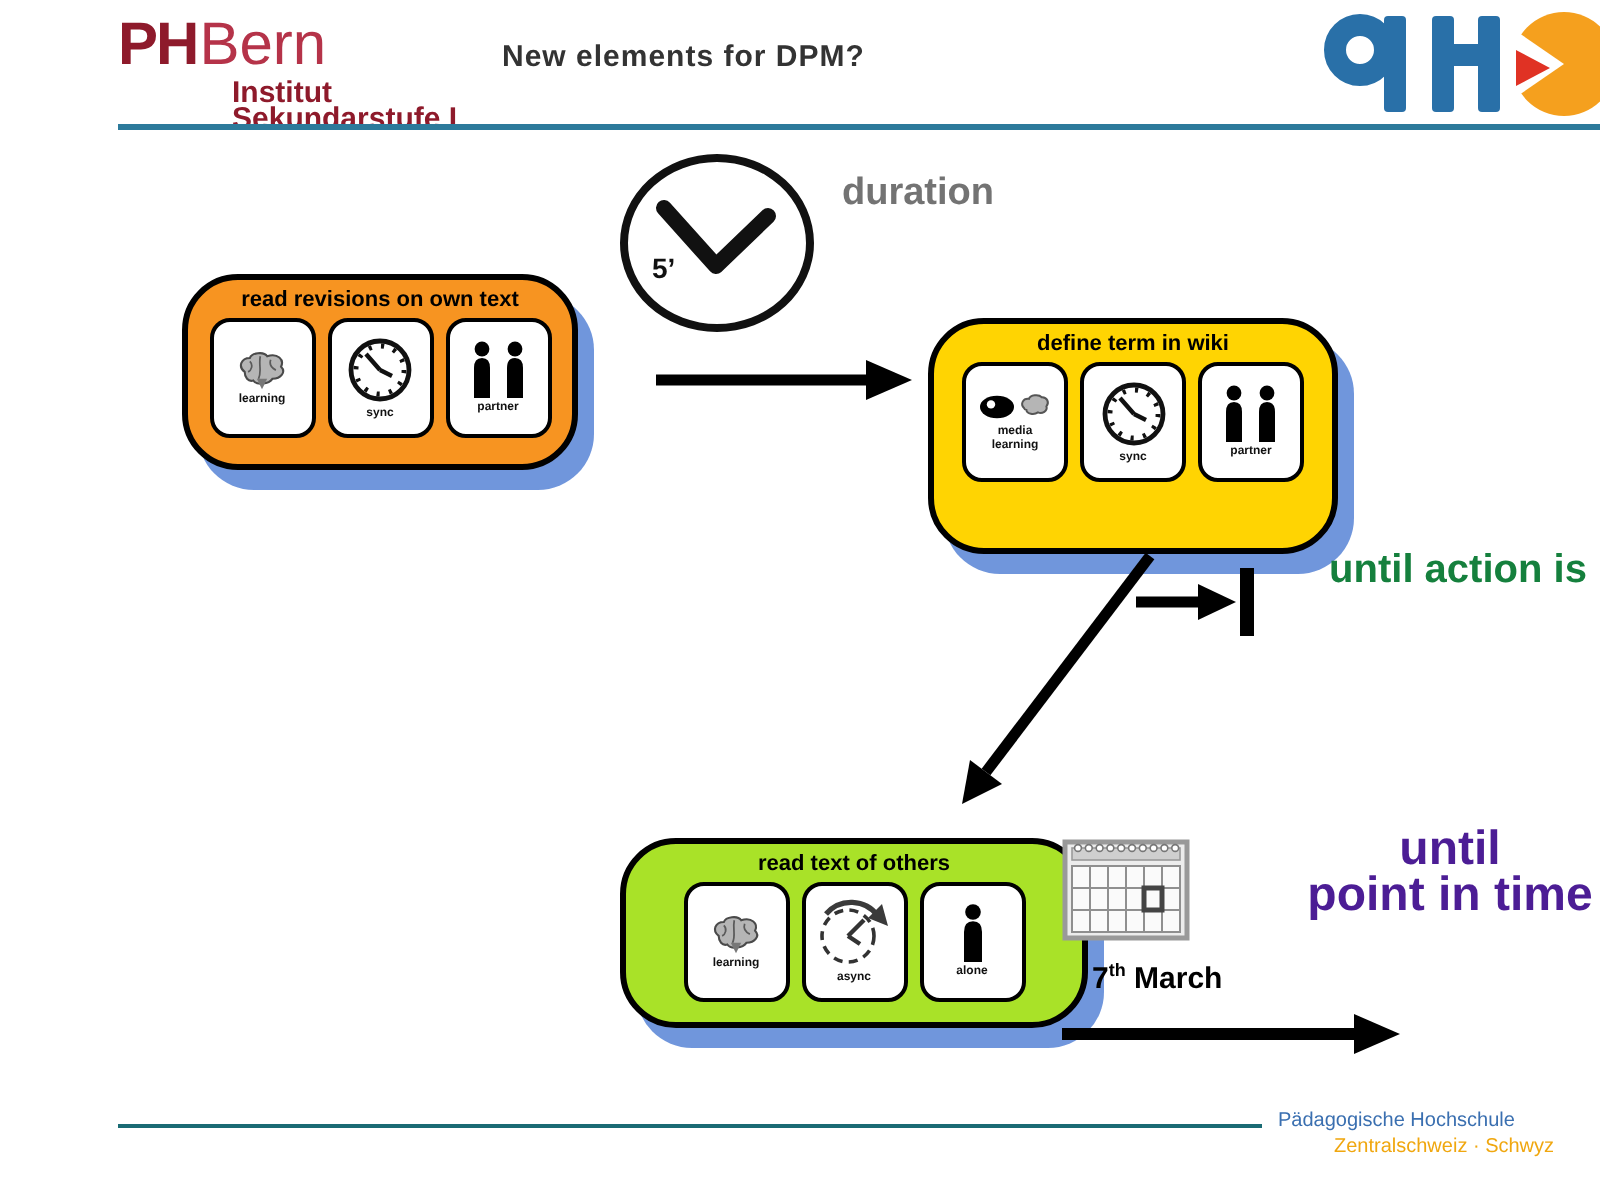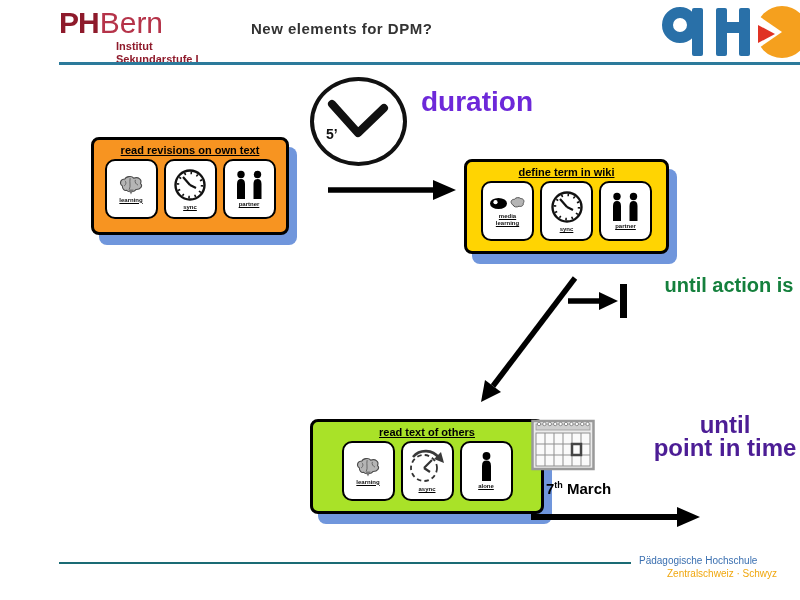--- a/index.html
+++ b/index.html
@@ -4,38 +4,38 @@
 <style>
   html,body{margin:0;padding:0;background:#fff;}
   .slide{position:relative;width:800px;height:600px;background:#ffffff;overflow:hidden;
          font-family:"Liberation Sans",sans-serif;margin-left:19px;}
 
   
   .phbern{position:absolute;left:40px;top:8px;color:var(--phbern-red);}
   .phbern-row{font-size:30px;line-height:30px;white-space:nowrap;}
   .phbern-ph{font-weight:bold;letter-spacing:-1px;color:var(--phbern-red);}
   .phbern-bern{font-weight:normal;color:var(--phbern-red-light);margin-left:1px;}
-  .phbern-sub{margin-left:57px;margin-top:2px;font-size:11px;font-weight:bold;line-height:13px;}
+  .phbern-sub{margin-left:57px;margin-top:2px;font-size:15px;font-weight:bold;line-height:13px;}
   .slide-title{position:absolute;left:232px;top:20px;font-size:15px;font-weight:bold;
                color:var(--title-gray);letter-spacing:.5px;}
   .rule-top{position:absolute;left:40px;top:62px;width:750px;height:3px;background:var(--rule-top);}
   .phz{position:absolute;left:640px;top:6px;}
 
   
   .clock{position:absolute;left:291px;top:77px;width:97px;height:89px;border:4px solid #111;
          border-radius:50%;background:#fff;box-sizing:border-box;z-index:4;}
   .clock svg{position:absolute;left:1px;top:1px;}
   .clock-value{position:absolute;left:12px;top:45px;font-size:14px;font-weight:bold;color:#111;}
-  .duration-label{position:absolute;left:402px;top:86px;font-size:28px;font-weight:bold;color:#6d28d9;z-index:7;}
-
-  
-  .card{position:absolute;box-sizing:border-box;border:3px solid #000;border-radius:8px;
-        box-shadow:8px 10px 0 var(--shadow-blue);z-index:3;text-decoration:underline;}
+  .duration-label{position:absolute;left:402px;top:86px;font-size:19px;font-weight:bold;color:#737373;z-index:7;}
+
+  
+  .card{position:absolute;box-sizing:border-box;border:3px solid #000;border-radius:28px;
+        box-shadow:8px 10px 0 var(--shadow-blue);z-index:3;}
   .card-orange{left:72px;top:137px;width:198px;height:98px;background:var(--card-orange);}
-  .card-yellow{left:445px;top:159px;width:205px;height:95px;background:var(--card-yellow);}
+  .card-yellow{left:445px;top:159px;width:205px;height:118px;background:var(--card-yellow);}
   .card-green{left:291px;top:419px;width:234px;height:95px;background:var(--card-green);}
   .card-title{text-align:center;font-size:11px;font-weight:bold;margin-top:4px;color:#000;}
   .icon-row{display:flex;justify-content:center;gap:6px;margin-top:3px;}
   .icon-box{width:53px;height:60px;background:#fff;border:2.5px solid #000;border-radius:10px;
             display:flex;flex-direction:column;align-items:center;justify-content:center;
             box-sizing:border-box;gap:1px;}
   .icon-label{font-size:6px;font-weight:bold;text-align:center;line-height:1.1;color:#111;}
   .icon-label.two-line{width:32px;}
 
   

